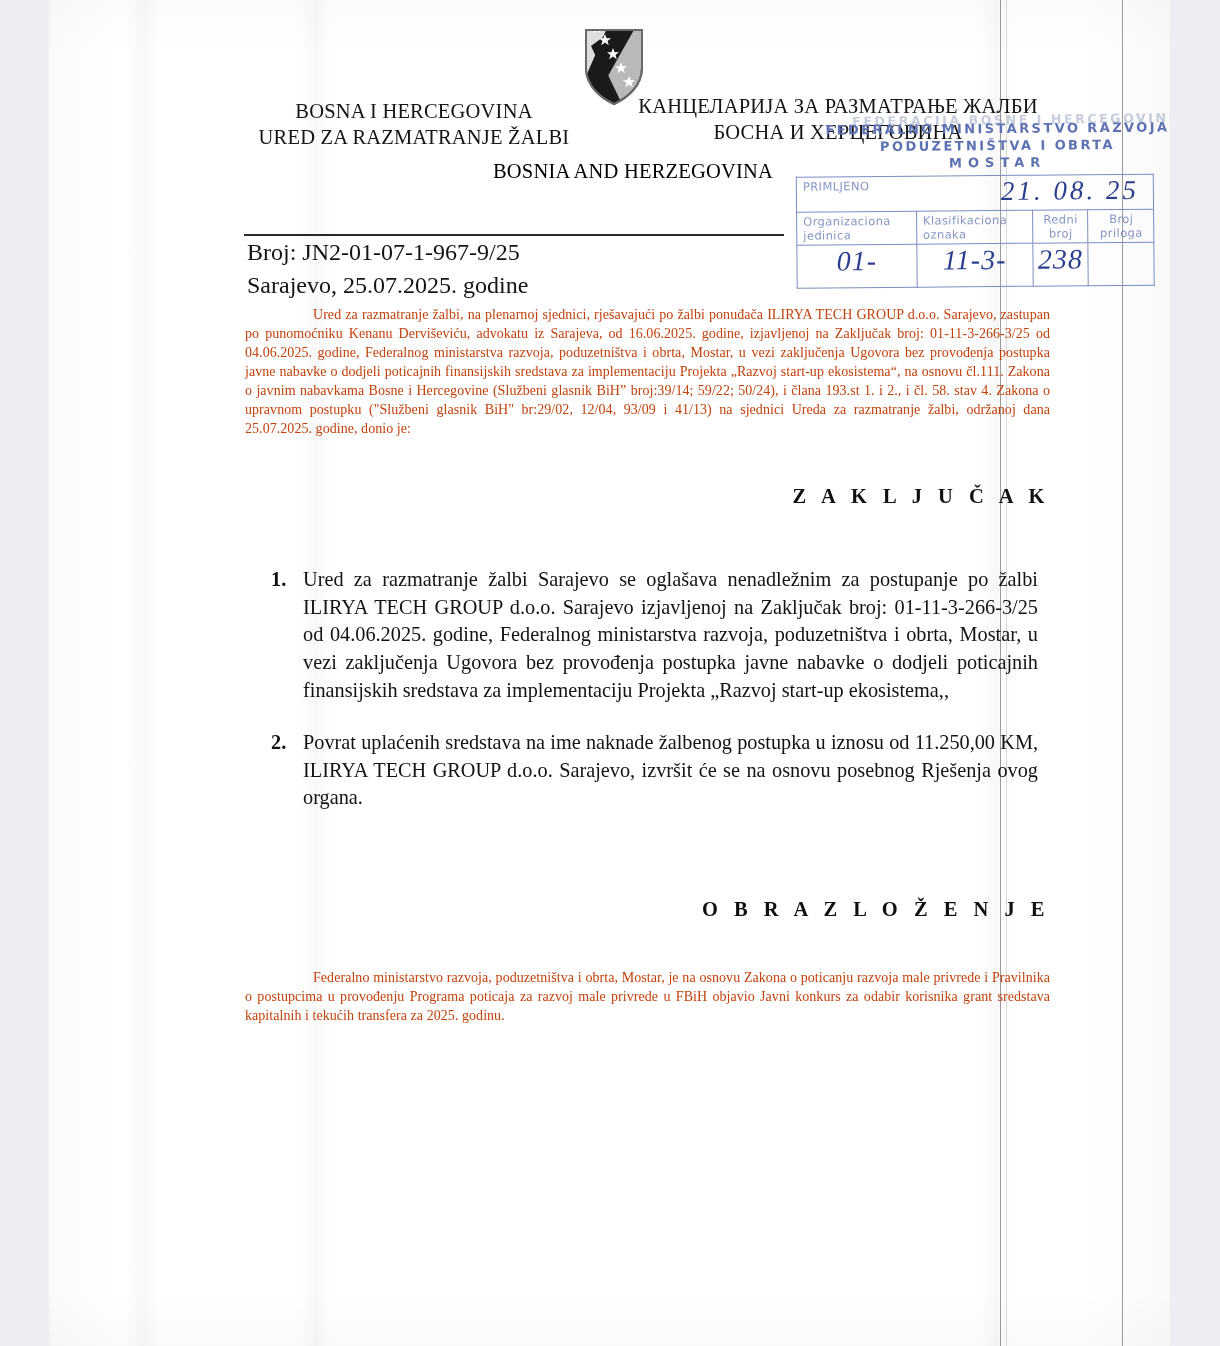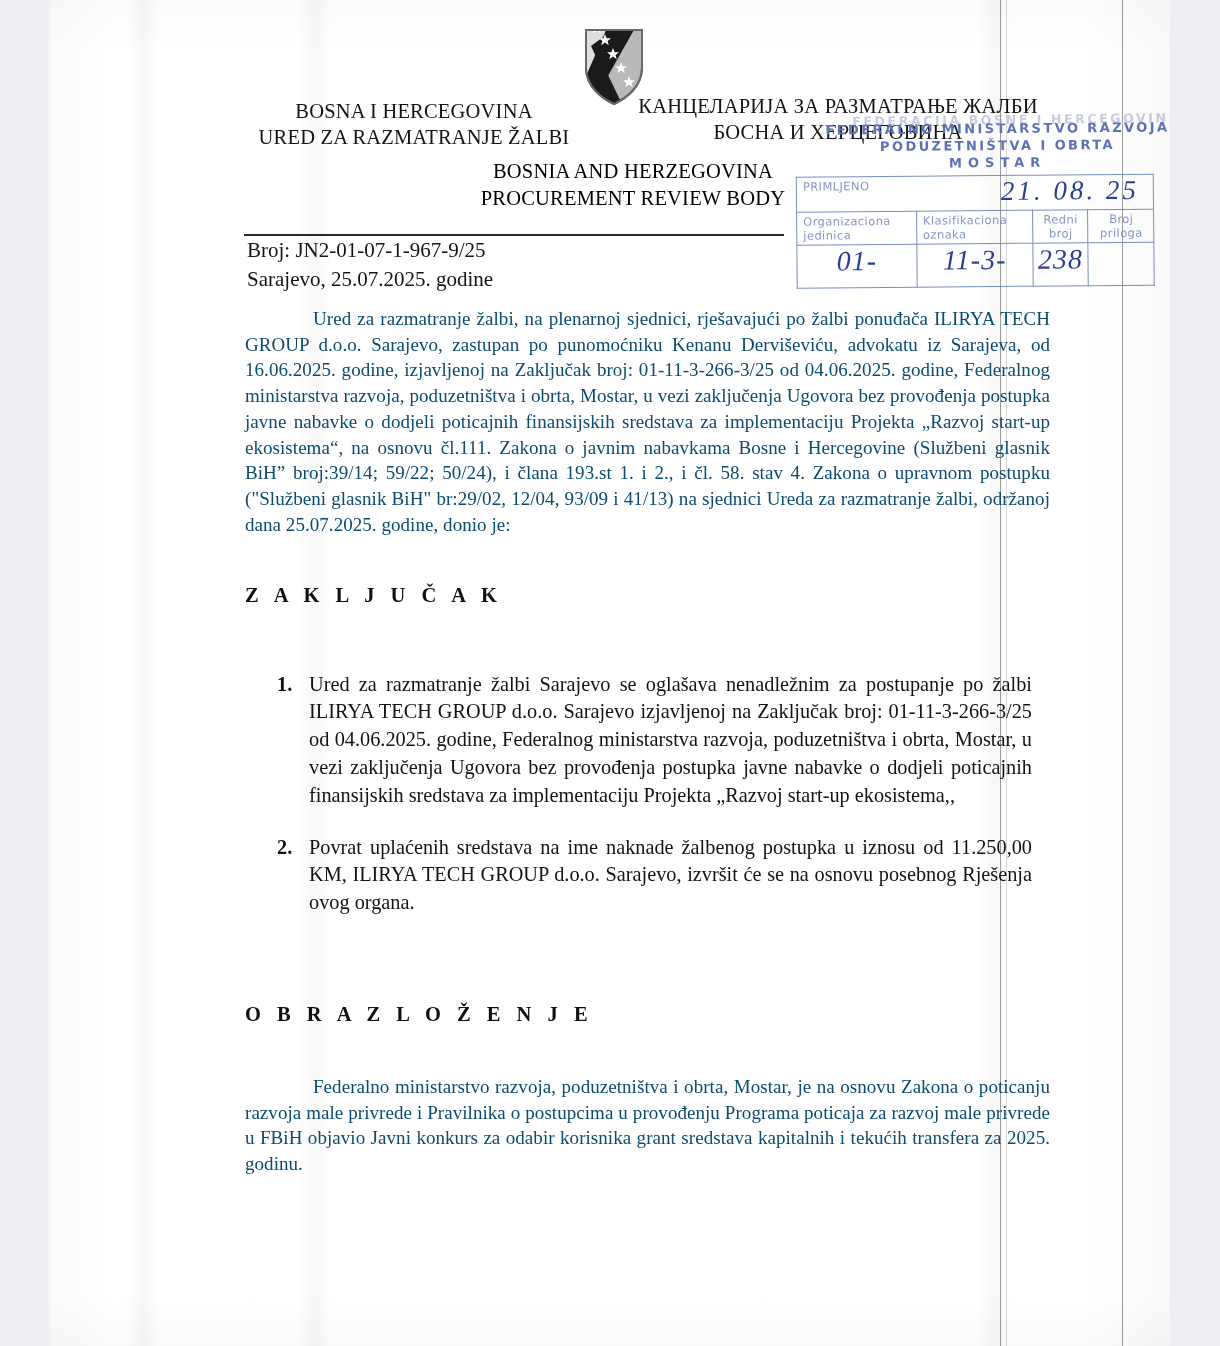--- a/index.html
+++ b/index.html
@@ -194,53 +194,53 @@
     left: 196px;
     top: 234px;
     width: 540px;
     height: 2px;
     background: #2a2a2a;
   }
   .refblock {
     position: absolute;
     left: 199px;
     top: 236px;
-    font-size: 21px;
+    font-size: 24px;
     line-height: 1.38;
     color: #141414;
   }
 
   
   .body-col {
     position: absolute;
     left: 197px;
     top: 306px;
     width: 805px;
   }
   p.just {
     margin: 0;
     text-align: justify;
     text-align-last: left;
-    font-size: 19px;
+    font-size: 14px;
     line-height: 1.355;
-    color: #0c4a6e;
+    color: #c2410c;
     letter-spacing: 0.05px;
   }
   p.just.ind { text-indent: 68px; }
 
   .section-title {
-    text-align: left;
+    text-align: right;
     font-size: 20.5px;
     font-weight: bold;
     letter-spacing: 5.5px;
     color: #101010;
   }
 
   ol.points {
-    margin: 18px;
+    margin: 12px;
     padding: 0;
     list-style: none;
     counter-reset: pt;
   }
   ol.points > li {
     position: relative;
     padding-left: 46px;
     margin-bottom: 24px;
     counter-increment: pt;
     text-align: justify;
@@ -308,21 +308,20 @@
       <div>URED ZA RAZMATRANJE ŽALBI</div>
     </div>
 
     <div class="hdr-right">
       <div>КАНЦЕЛАРИЈА ЗА РАЗМАТРАЊЕ ЖАЛБИ</div>
       <div>БОСНА И ХЕРЦЕГОВИНА</div>
     </div>
 
     <div class="hdr-en">
       <div>BOSNIA AND HERZEGOVINA</div>
-      <div>PROCUREMENT REVIEW BODY</div>
     </div>
 
     <div class="stamp-ghost">FEDERACIJA BOSNE I HERCEGOVINE</div>
 
     <div class="stamp">
       <div class="stamp-org">FEDERALNO MINISTARSTVO RAZVOJA</div>
       <div class="stamp-org">PODUZETNIŠTVA I OBRTA</div>
       <div class="stamp-city">MOSTAR</div>
 
       <table class="stamp-table">

